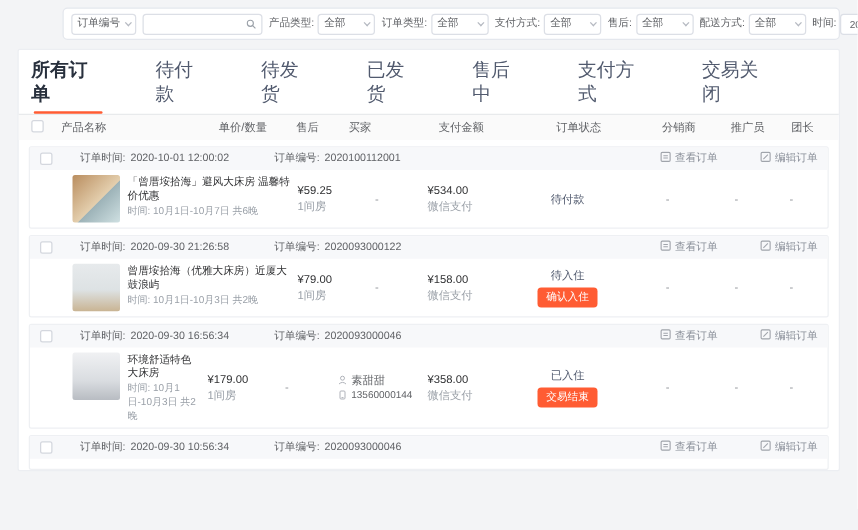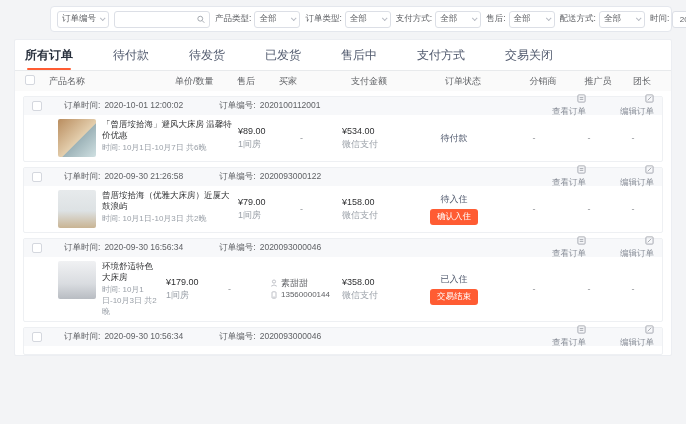--- a/index.html
+++ b/index.html
@@ -36,21 +36,21 @@
   .filter-item { display: inline-flex; align-items: center; gap: 3px; flex: none; }
   .date-input {
     border: 1px solid #dcdfe6; border-radius: 3px; height: 17px; width: 56px;
     font-size: 8px; color: #606266; text-align: center; outline: none; background: #fff; flex: none;
   }
 
   
   .card { background: #fff; margin-top: 7px; border: 1px solid #eceef2; border-radius: 2px; }
 
   .tabs { display: flex; border-bottom: 1px solid #e8eaec; padding: 0 10px; }
-  .tab { padding: 7px 0 6px 0; margin-right: 40px; font-size: 12px; color: #515a6e; cursor: pointer; position: relative; }
+  .tab { padding: 7px 0 6px 0; margin-right: 40px; font-size: 15px; color: #515a6e; cursor: pointer; position: relative; }
   .tab.active { color: #28303d; font-weight: bold; }
   .tab.active::after {
     content: ""; position: absolute; left: 2px; right: 2px; bottom: 0; height: 2px;
     background: var(--accent); border-radius: 1px;
   }
 
   .thead { display: flex; align-items: center; background: #fafafa; height: 20px; padding: 0 10px; color: #606266; }
   .trow  { display: flex; align-items: center; padding: 4px 10px 4px 10px; }
 
   .col-check   { width: 24px; flex: none; }
@@ -71,22 +71,22 @@
   }
 
   .order-group { border: 1px solid #eef0f3; border-radius: 2px; margin: 5px 8px 0 8px; }
   .group-hd {
     background: #f7f8fa; height: 18px; display: flex; align-items: center;
     padding: 0 8px; gap: 22px; color: #606266; font-size: 8.5px;
   }
   .group-hd .meta { display: inline-flex; gap: 4px; }
   .group-hd .spacer { flex: 1; }
   .link-btn {
-    display: inline-flex; align-items: flex-end; gap: 3px; color: #8a8f99;
-    cursor: pointer; margin-left: 12px; font-size: 8.5px; flex-direction: column;
+    display: inline-flex; align-items: flex-start; gap: 3px; color: #8a8f99;
+    cursor: pointer; margin-left: 12px; font-size: 8.5px;
   }
   .link-btn svg { flex: none; }
 
   .thumb { width: 38px; height: 38px; border-radius: 2px; flex: none; }
   .thumb-1 { background: linear-gradient(135deg,#b98d5f 0%,#e4cfae 55%,#9db3b8 56%,#cfe0e2 100%); }
   .thumb-2 { background: linear-gradient(180deg,#e7eaec 0%,#dde2e4 55%,#cdb astuces 0%); background: linear-gradient(180deg,#e7eaec 0%,#dde2e4 55%,#c9b493 100%); }
   .thumb-3 { background: linear-gradient(180deg,#f0f1f3 0%,#d9dce0 60%,#b8bcc2 100%); }
 
   .p-info { min-width: 0; padding-right: 6px; }
   .p-title { color: #303133; font-size: 8.5px; line-height: 11px; }
@@ -225,21 +225,21 @@
       <div class="trow">
         <div class="col-check"></div>
         <div class="col-product">
           <div class="thumb thumb-1"></div>
           <div class="p-info">
             <div class="p-title">「曾厝垵拾海」避风大床房 温馨特价优惠</div>
             <div class="p-sub">时间: 10月1日-10月7日 共6晚</div>
           </div>
         </div>
         <div class="col-price">
-          <div class="price-main">¥89.00</div>
+          <div class="price-main">¥59.25</div>
           <div class="price-sub">1间房</div>
         </div>
         <div class="col-after">-</div>
         <div class="col-amount">
           <div class="amount-main">¥534.00</div>
           <div class="amount-sub">微信支付</div>
         </div>
         <div class="col-status">
           <div class="status-txt">待付款</div>
         </div>

